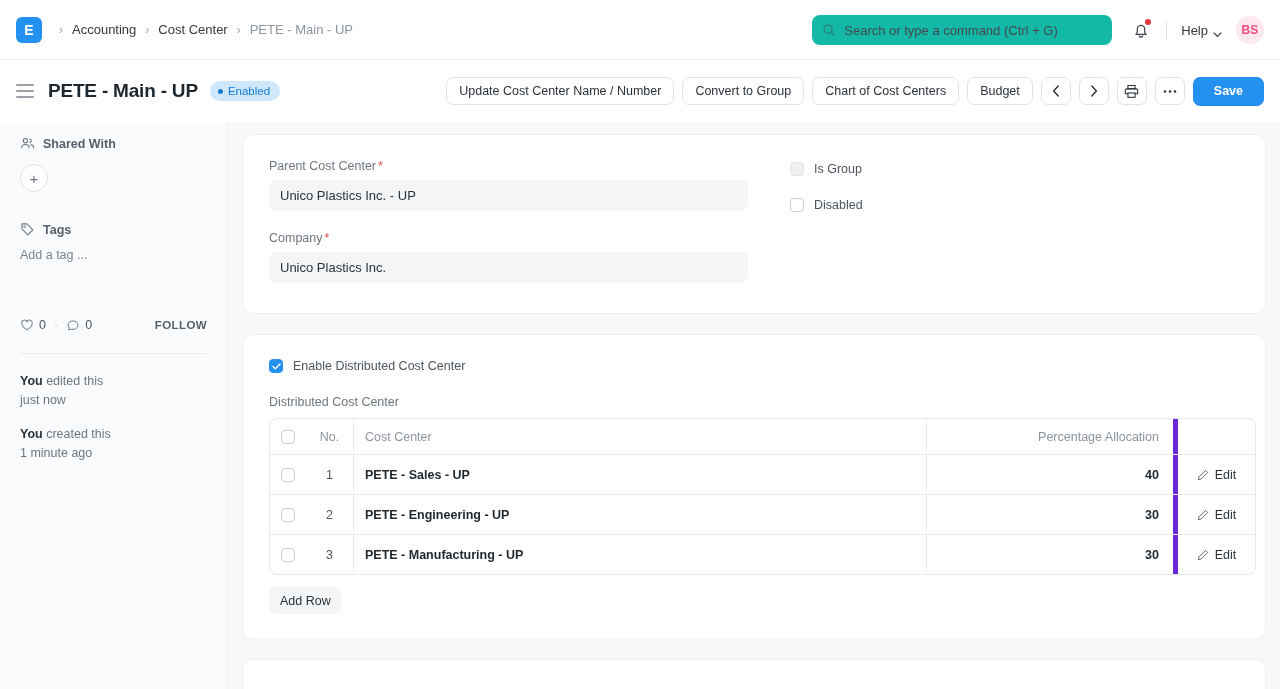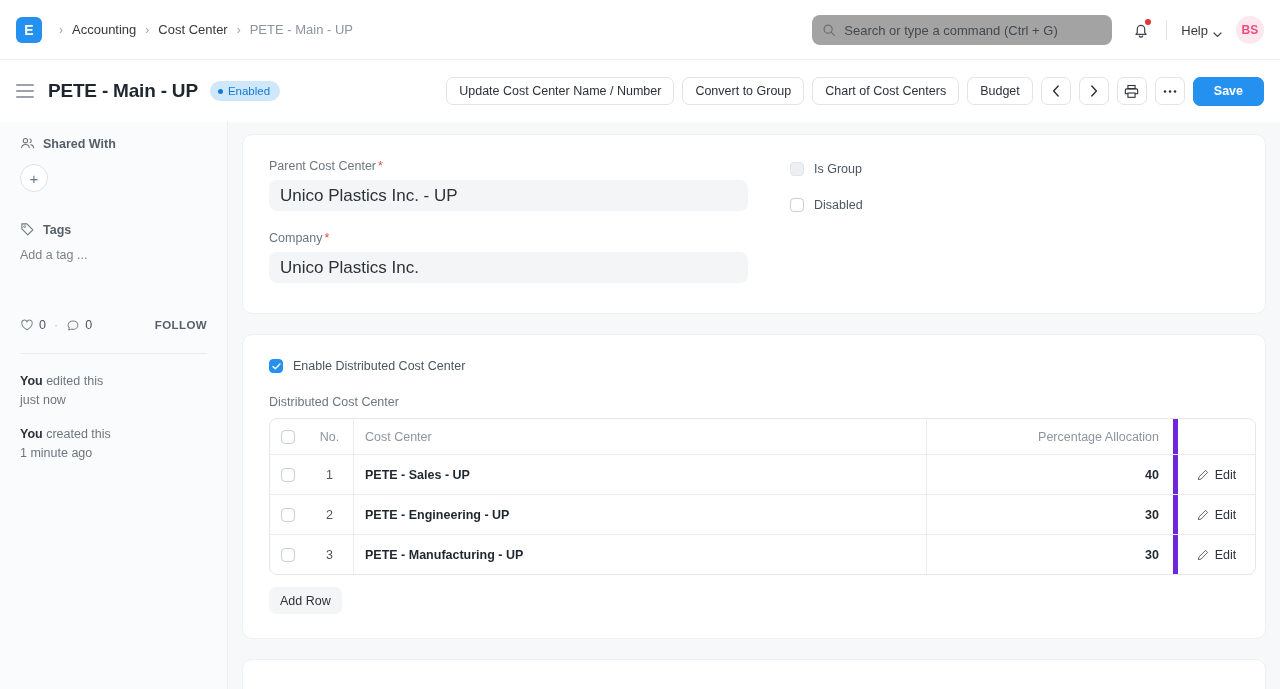--- a/index.html
+++ b/index.html
@@ -32,21 +32,21 @@
     font-size: 13px; color: #383838; text-decoration: none; white-space: nowrap;
   }
   .crumb.current { color: #8d959d; }
 
   .nav-right {
     position: absolute; right: 16px; top: 0; height: 60px;
     display: flex; align-items: center; gap: 0;
   }
   .searchbox {
     width: 300px; height: 30px;
-    background: #a3a3a3; border-radius: 8px;
+    background: #14b8a6; border-radius: 8px;
     display: flex; align-items: center; padding: 0 10px;
     margin-right: 18px;
   }
   .searchbox .sicon { width: 14px; height: 14px; flex: 0 0 auto; opacity: .55; }
   .searchbox input {
     border: 0; background: transparent; outline: none;
     font-family: inherit; font-size: 13px; color: #2a2f35;
     margin-left: 8px; width: 255px;
   }
   .searchbox input::placeholder { color: #45494d; }
@@ -148,21 +148,21 @@
   .grid2 { display: flex; }
   .col { width: 50%; }
   .col.right { padding-left: 36px; padding-top: 3px; }
 
   .field { margin-bottom: 20px; }
   .field-label { font-size: 12.5px; color: #6d767f; margin-bottom: 7px; }
   .req { color: #e24c4c; margin-left: 2px; }
   .field-input {
     height: 31px; background: #f4f5f6; border-radius: 8px;
     display: flex; align-items: center; padding: 0 11px;
-    font-size: 17px; color: #2b3238; width: 479px; cursor: text;
+    font-size: 13px; color: #2b3238; width: 479px; cursor: text;
   }
 
   .chk-row { display: flex; align-items: center; gap: 10px; margin-bottom: 22px; }
   .chk {
     width: 14px; height: 14px; border-radius: 4px; flex: 0 0 auto; cursor: pointer;
   }
   .chk.empty { border: 1px solid #c9cfd4; background: #ffffff; }
   .chk.muted { border: 1px solid #e2e5e8; background: #edeff1; }
   .chk.checked {
     background: #2490ef; border: 1px solid #2490ef;

